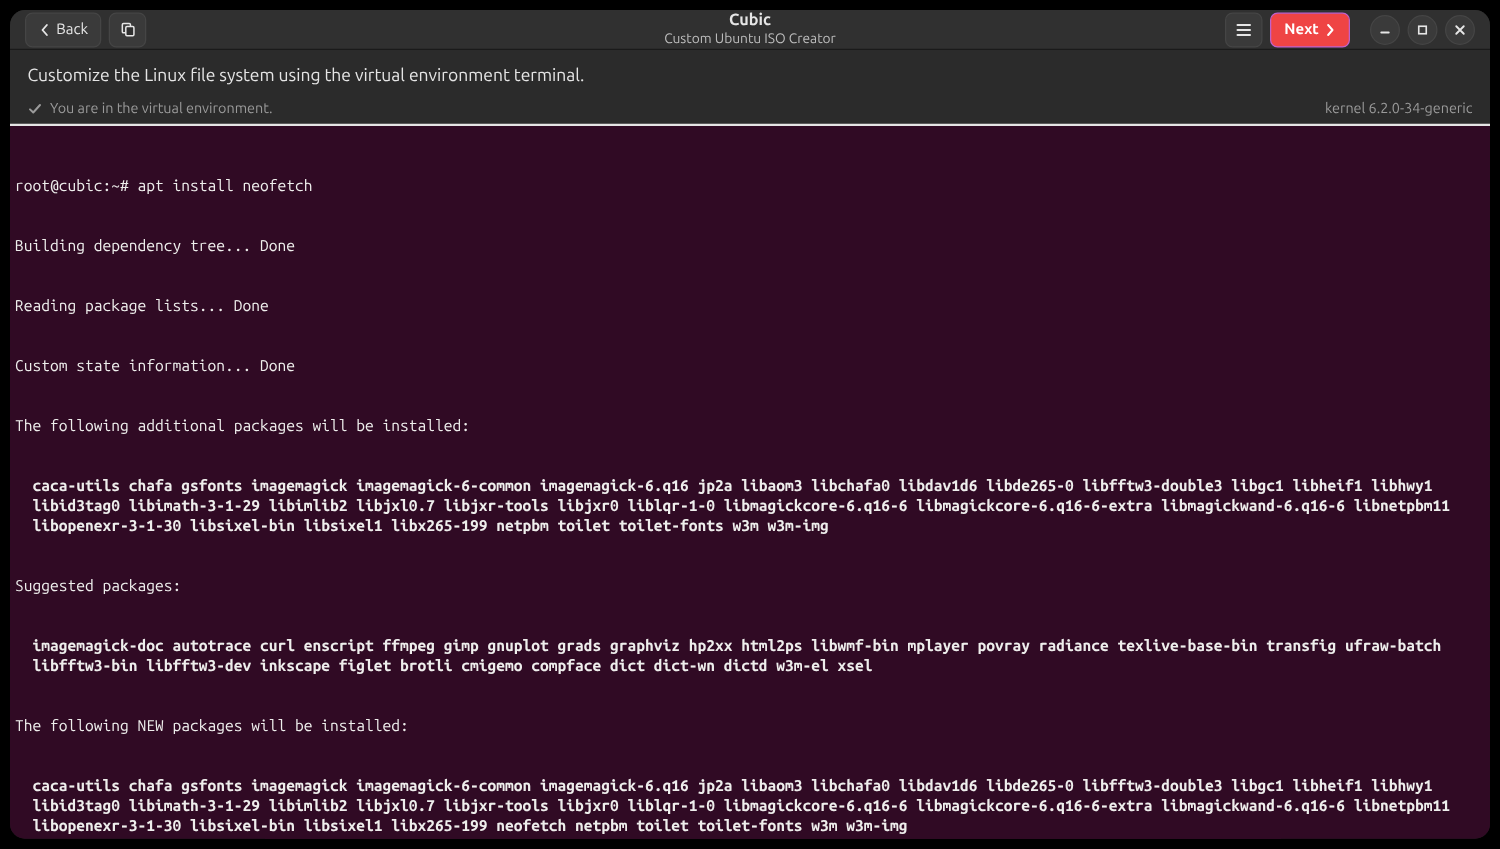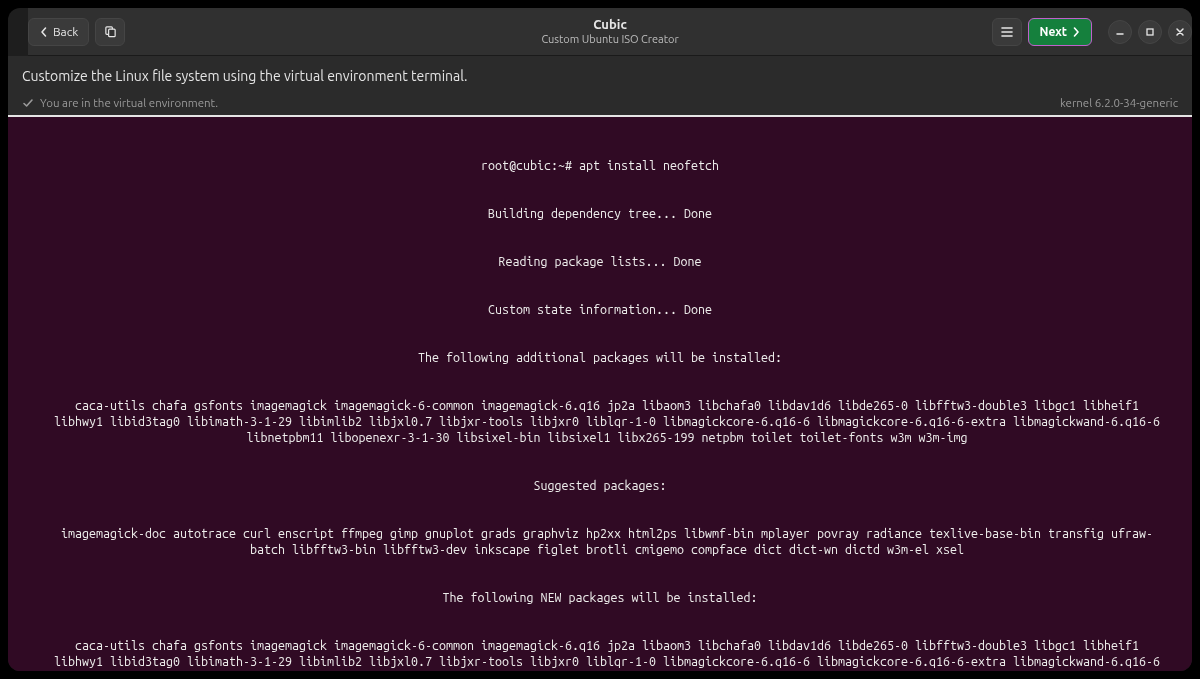--- a/index.html
+++ b/index.html
@@ -7,44 +7,43 @@
   .window {
     position: absolute; inset: 0;
     background: #1e1e1e;
     border-radius: 12px;
     margin: 8px;
     overflow: hidden;
     box-shadow: 0 0 0 1px rgba(0,0,0,0.6);
     display: flex; flex-direction: column;
   }
   .titlebar {
-    height: 48px;
+    height: 32px;
     background: #303030;
     display: flex; align-items: center;
-    padding: 0 0;
+    padding: 0 12px;
     gap: 6px;
     color: #e6e6e6;
     border-bottom: 1px solid #1a1a1a;
     position: relative;
-    margin-left: 20px;
   }
   .tb-left, .tb-right { display:flex; align-items:center; gap:6px; }
   .tb-center { position:absolute; left:0; right:0; text-align:center; pointer-events:none; }
   .tb-center .app-title { font-weight:700; font-size:13px; line-height:1; }
   .tb-center .app-sub { font-size:11px; color:#bdbdbd; margin-top:2px; }
   .btn {
     display:inline-flex; align-items:center; justify-content:center;
     height:28px; border-radius:6px; padding:0 10px;
     background:#3a3a3a; color:#e6e6e6; font-size:12px;
     border:1px solid #454545; cursor:pointer; user-select:none;
     gap:4px;
   }
   .btn.icon-only { width:30px; padding:0; }
   .btn.next {
-    background:#15803d; border-color:#c061cb; color:#fff; font-weight:600;text-align:right;
+    background:#ef4444; border-color:#c061cb; color:#fff; font-weight:600;text-align:right;
   }
   .winctl {
     width:24px; height:24px; border-radius:50%; background:#3a3a3a;
     display:inline-flex; align-items:center; justify-content:center;
     border:1px solid #454545; cursor:pointer; color:#e6e6e6;
   }
   .winctl svg { width:10px; height:10px; }
   .subheader {
     padding: 12px 28px 8px 14px;
     color: #e5e5e5; font-size: 14px;
@@ -57,27 +56,26 @@
     color:#9a9a9a; font-size:11.5px;
     border-bottom:2px solid #e5e5e5;
   }
   .envbar .left { display:flex; align-items:center; gap:6px; }
   .terminal {
     flex:1;
     background:#300a24;
     color:#eeeeec;
     font-family: "Ubuntu Mono","DejaVu Sans Mono",Consolas,monospace;
     font-size:12.5px; line-height:1.28;
-    padding: 8px 26px;
+    padding: 8px 4px;
     white-space: pre-wrap;
     overflow:auto;
-    text-align:center;
   }
   .term-line { white-space: pre; }
-  .indent { padding-left: 2ch; white-space: pre-wrap; }
+  .indent { padding-left: 2ch; white-space: pre-wrap; font-weight: bold; }
   svg { display:block; }
 </style>
 </head>
 <body>
 
 <div class="window">
 
   <div class="titlebar">
     <div class="tb-left">
       <div class="btn">

